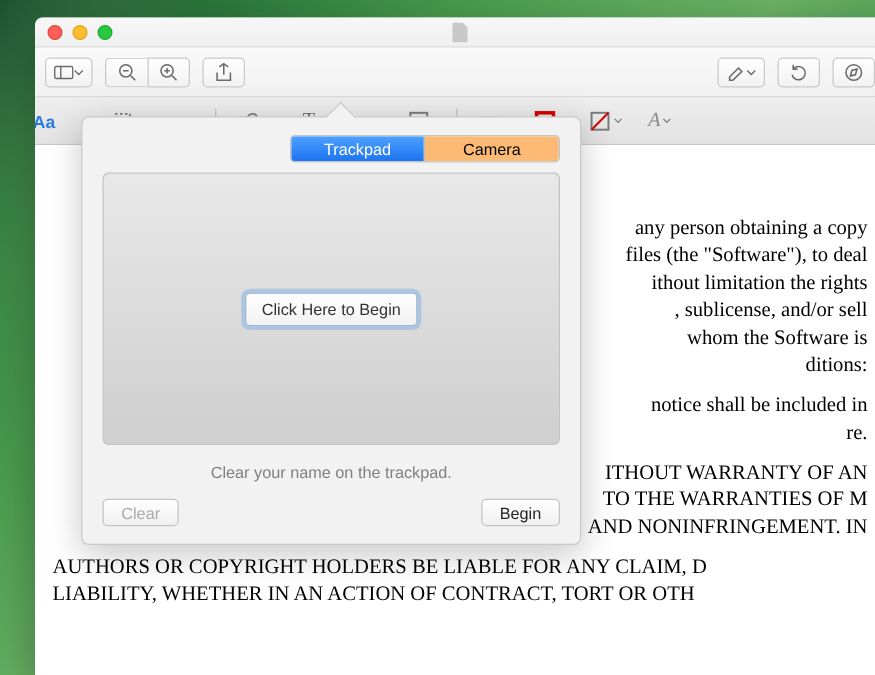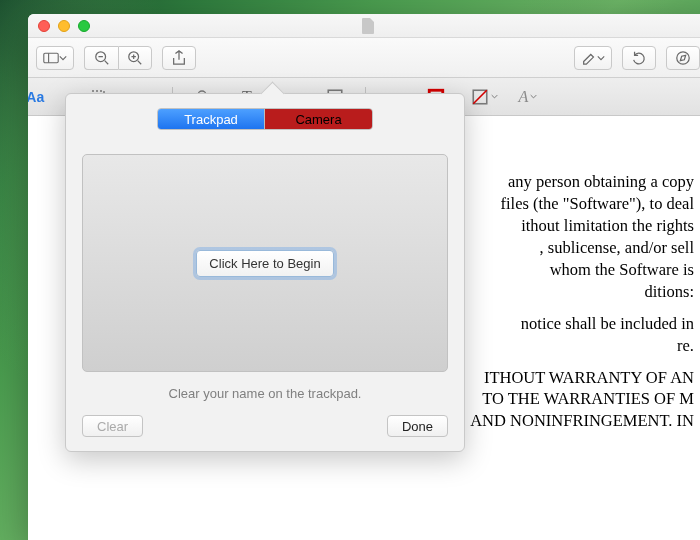--- a/index.html
+++ b/index.html
@@ -105,31 +105,31 @@
     content: "";
     position: absolute;
     top: -9px; left: 198px;
     width: 16px; height: 16px;
     background: #f2f2f2;
     border-left: 1px solid #c9c9c9;
     border-top: 1px solid #c9c9c9;
     transform: rotate(45deg);
   }
   .seg {
-    display: flex; justify-content: center; margin-bottom: 24px;
+    display: flex; justify-content: flex-end; margin-bottom: 8px;
   }
   .seg-ctrl {
     display: flex; border: 1px solid #c2c2c2; border-radius: 4px; overflow: hidden;
     height: 22px;
   }
   .seg-btn {
     width: 107px;
     font-size: 13px;
     display: flex; align-items: center; justify-content: center;
-    background: #b91c1c; color: #000;
+    background: #fdba74; color: #000;
   }
   .seg-btn.active {
     background: linear-gradient(#4da0ff, #1e74f0);
     color: #fff;
   }
   .seg-btn:first-child { border-right: 1px solid #bcbcbc; }
   .sign-area {
     height: 218px;
     background: linear-gradient(#e8e8e8, #cfcfcf);
     border: 1px solid #c1c1c1;
@@ -321,34 +321,36 @@
  files (the "Software"), to deal
 ithout limitation the rights
 , sublicense, and/or sell
  whom the Software is
 ditions:</p>
       <p style="text-align:right;"> notice shall be included in
 re.</p>
       <p style="text-align:right;">ITHOUT WARRANTY OF AN
  TO THE WARRANTIES OF M
 AND NONINFRINGEMENT. IN</p>
+      <p>AUTHORS OR COPYRIGHT HOLDERS BE LIABLE FOR ANY CLAIM, D
+LIABILITY, WHETHER IN AN ACTION OF CONTRACT, TORT OR OTH</p>
     </div>
   </div>
 
 </div>
 
 <div class="popover">
   <div class="seg">
     <div class="seg-ctrl">
       <div class="seg-btn active">Trackpad</div>
       <div class="seg-btn">Camera</div>
     </div>
   </div>
   <div class="sign-area">
     <div class="begin-btn">Click Here to Begin</div>
   </div>
   <div class="sign-hint">Clear your name on the trackpad.</div>
   <div class="pop-footer">
     <div class="fbtn disabled">Clear</div>
     <div class="spacer"></div>
-    <div class="fbtn">Done</div>
+    <div class="fbtn">Begin</div>
   </div>
 </div>
 
 </body></html>

